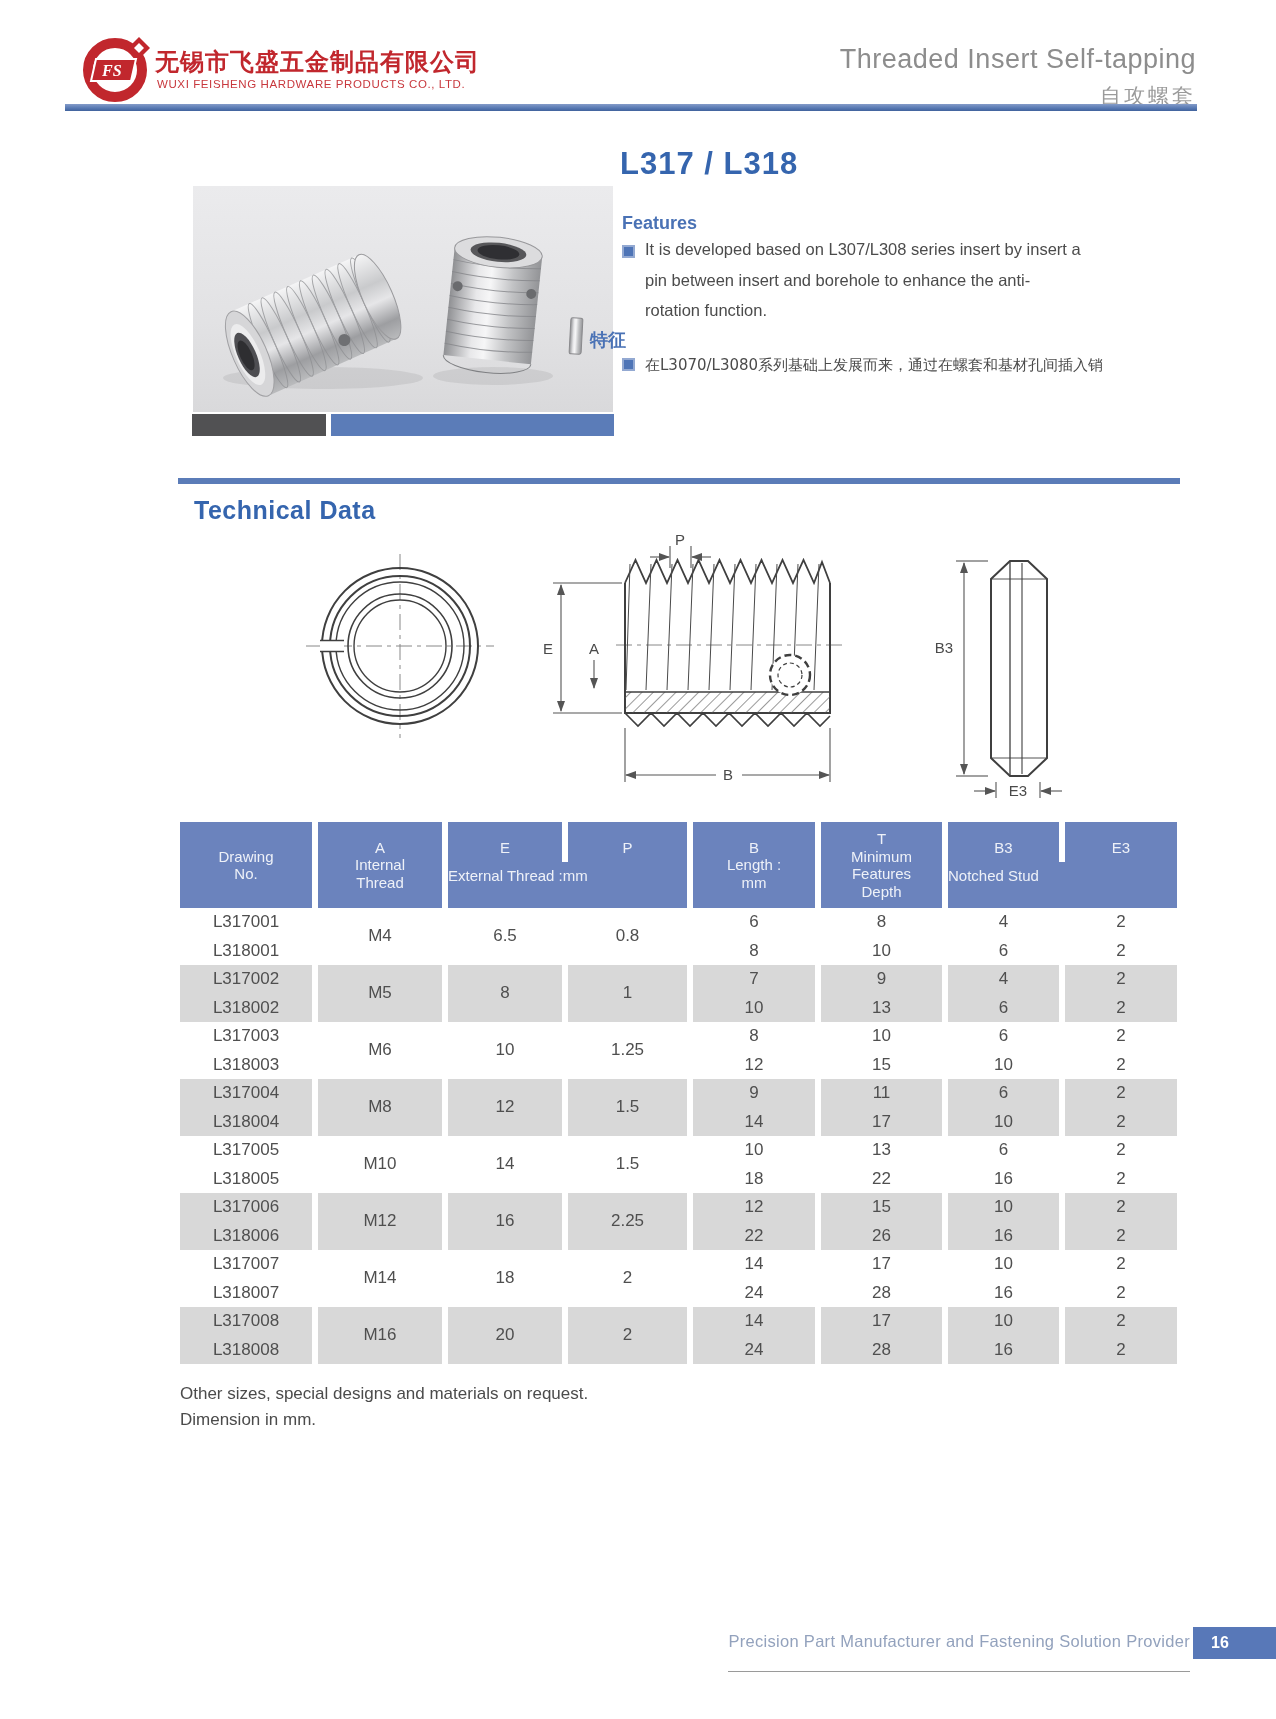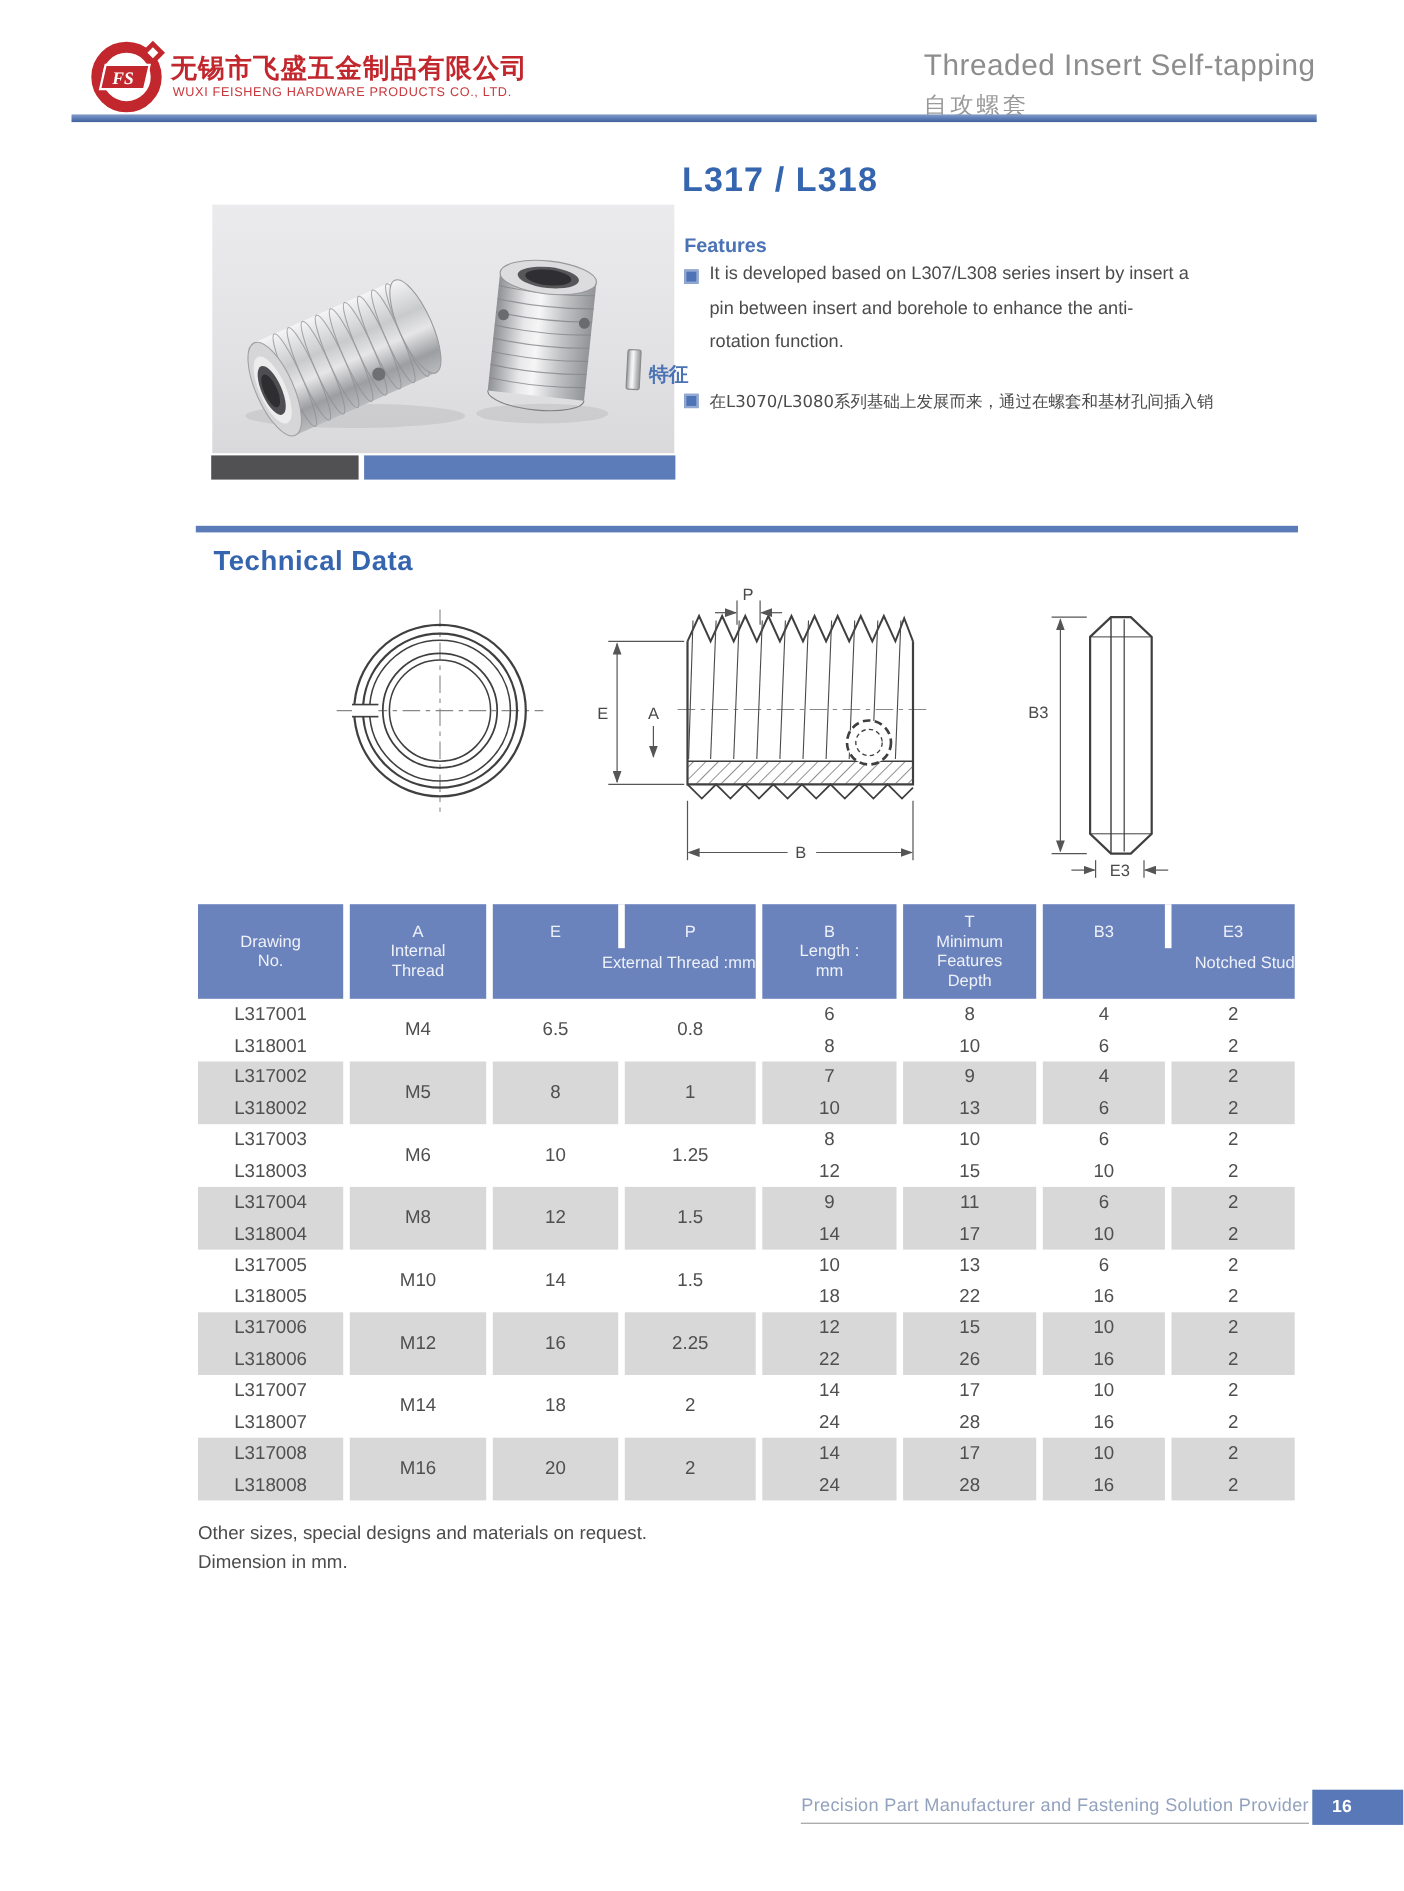--- a/index.html
+++ b/index.html
@@ -4,21 +4,21 @@
 <style>
   html,body{margin:0;padding:0;background:#ffffff;}
   #page{position:relative;width:1276px;height:1719px;background:#ffffff;overflow:hidden;
         font-family:"Liberation Sans",sans-serif;}
   .abs{position:absolute;}
 
   
   .company-cn{left:155px;top:46px;font-size:24px;font-weight:bold;color:#c1272d;
               font-family:"DejaVu Sans",sans-serif;letter-spacing:1px;}
   .company-en{left:157px;top:78px;font-size:11.5px;color:#c8383d;letter-spacing:0.6px;}
-  .doc-title{right:80px;top:44px;}
+  .doc-title{right:80px;top:44px;text-align:right;}
   .doc-title .en{font-size:27px;color:#8d8d8d;letter-spacing:0.5px;}
   .doc-title .cn{font-size:21px;color:#9a9a9a;letter-spacing:3px;margin-top:7px;
                  font-family:"DejaVu Sans",sans-serif;}
   .rule-top{left:65px;top:104px;width:1132px;height:7px;
             background:linear-gradient(180deg,#849cc9 0%,#5a7bb4 55%,#40629d 100%);}
 
   
   .photo{left:193px;top:186px;width:420px;height:226px;
          background:linear-gradient(180deg,#ebebed 0%,#e2e2e4 60%,#d9d9db 100%);}
   .bar-dark{left:192px;top:414px;width:134px;height:22px;background:#515153;}
@@ -44,33 +44,33 @@
   .tbl{left:180px;top:822px;width:997px;}
   .thead{display:grid;grid-template-columns:132px 124px 239px 122px 121px 229px;column-gap:6px;height:86px;}
   .th{background:#6b83bd;color:#eef1f8;font-size:15px;line-height:17.5px;display:flex;
       flex-direction:column;align-items:center;justify-content:center;text-align:center;}
   .th-group{position:relative;display:block;}
   .th-group .gl,.th-group .gr{position:absolute;top:17px;text-align:center;}
   .th-ext .gl{left:0;width:114px;} .th-ext .gr{left:120px;width:119px;}
   .th-ntc .gl{left:0;width:111px;} .th-ntc .gr{left:117px;width:112px;}
   .gdiv{position:absolute;top:0;width:6px;height:40px;background:#ffffff;}
   .th-ext .gdiv{left:114px;} .th-ntc .gdiv{left:111px;}
-  .glabel{position:absolute;top:45px;left:0;width:100%;text-align:right;}
+  .glabel{position:absolute;top:45px;left:0;width:100%;text-align:left;}
   .band{display:grid;grid-template-columns:132px 124px 114px 119px 122px 121px 111px 112px;
         column-gap:6px;height:57px;}
   .band.shaded .cell{background:#d8d8d8;}
   .cell{display:flex;flex-direction:column;justify-content:center;align-items:center;
         font-size:17px;color:#4f4f4f;}
   .cell .v{height:28.5px;line-height:28.5px;}
 
   .notes{left:180px;top:1381px;font-size:17px;color:#4b4b4b;line-height:26px;}
 
   
   .tagline{right:86px;top:1632px;font-size:16.5px;color:#93a2bd;letter-spacing:0.3px;
-           border-bottom:1.5px solid #9a9a9a;padding-bottom:6px;}
+           border-bottom:1.5px solid #9a9a9a;padding-bottom:20px;}
   .pagebox{left:1193px;top:1627px;width:83px;height:32px;background:#5878b8;color:#ffffff;
            font-size:16px;font-weight:bold;display:flex;align-items:center;padding-left:18px;
            box-sizing:border-box;}
 </style>
 </head>
 <body>
 
 <div id="page">
 
   <svg class="abs" style="left:75px;top:32px;" width="130" height="80" viewBox="0 0 130 80">

